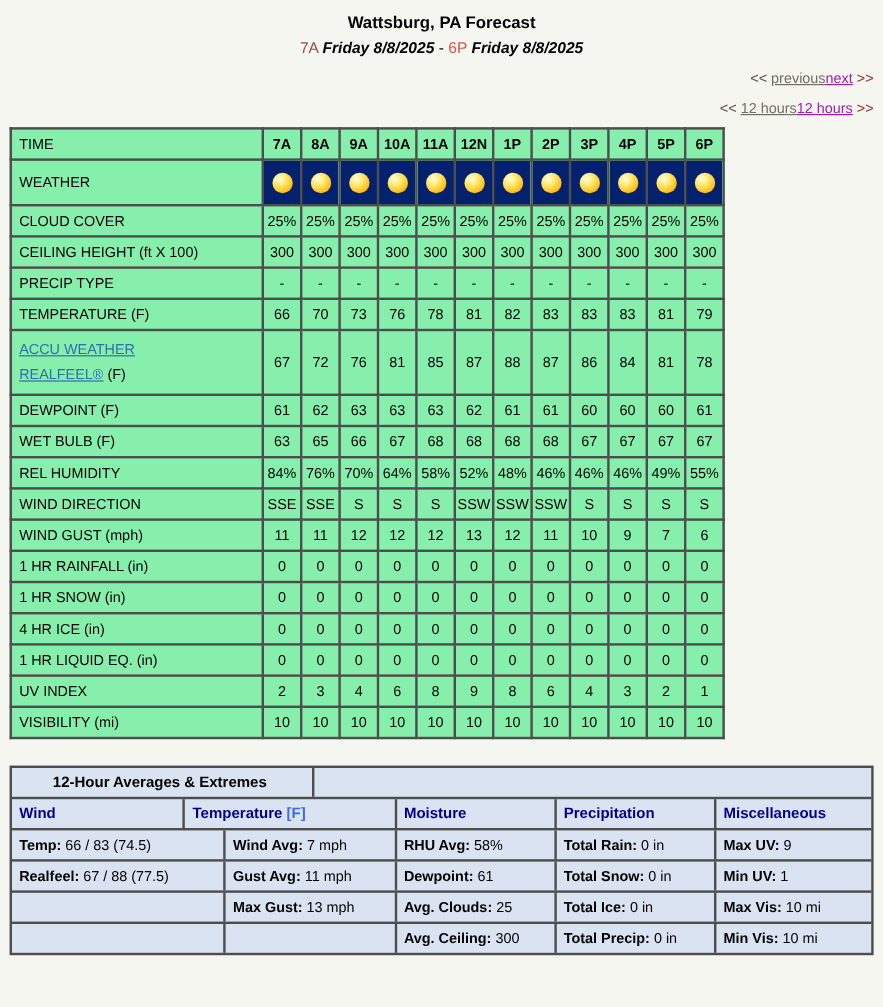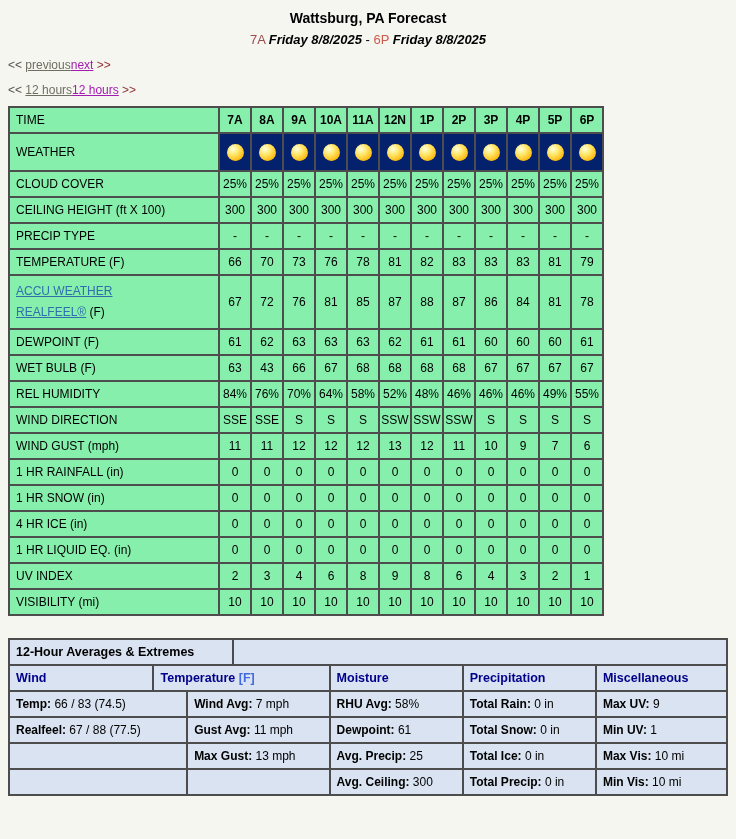--- a/index.html
+++ b/index.html
@@ -10,21 +10,21 @@
     color:#000;
     padding:8px;
     width:720px;
   }
   .page-title { text-align:center; font-weight:bold; font-size:14px; padding-top:2px; }
   .subtitle { text-align:center; font-size:13px; margin-top:6px; }
   .subtitle b { font-weight:bold;font-style:italic; }
   .t-start { color:#9a4a4a; }
   .t-end { color:#cf5a4c; }
 
-  .navrow { display:flex; justify-content:flex-start; align-items:center; margin-top:11px; font-size:12px; }
+  .navrow { display:flex; justify-content:flex-end; align-items:center; margin-top:11px; font-size:12px; }
   .navrow:first-of-type { margin-top:13px; }
   .arrow-left { color:#56524c; }
   .arrow-right { color:#8f3333; }
   a { cursor:pointer; }
   a.nav-visited { color:#6e6e62; text-decoration:underline; }
   a.nav-link { color:#a21caf; text-decoration:underline; }
 
   table.ftable {
     border-collapse:collapse;
     margin-top:9px;
@@ -41,21 +41,21 @@
   td.weathercell { background:#04216e; text-align:center; height:36px; vertical-align:middle; }
   .sun {
     display:inline-block; width:17px; height:17px; border-radius:50%;
     background: radial-gradient(circle at 35% 30%, #fffde2 0%, #ffec7a 30%, #ffc21e 68%, #ef9400 100%);
     vertical-align:middle;
   }
   a.cell-link { color:#2f6fae; text-decoration:underline;text-align:center; }
 
   .btable { margin-top:22px; border:2px solid #4d4d4d; background:#d9e3f1; width:716px; }
   .bt-row { display:flex; align-items:stretch; border-top:2px solid #4d4d4d; }
-  .btable > .bt-row:first-child { border-top:none; }
+  .btable > .bt-row:first-child { border-top:none;padding-left:28px; }
   .bt-cell { border-left:2px solid #4d4d4d; padding:5px 4px 5px 6px; box-sizing:border-box; min-height:16px; }
   .bt-row .bt-cell:first-child { border-left:none; }
   .bt-title-cell { width:222px; font-weight:bold; font-size:12.5px; }
   .bt-title-fill { flex:1; }
   .bt-head { color:#00008b; font-weight:bold; font-size:12.5px; }
   a.unit-link { color:#4169e1; text-decoration:none; }
   .c0 { width:24.6%; } .c1 { width:19.9%; } .c2 { width:18.6%; } .c3 { width:18.6%; } .c4 { flex:1; }
 </style>
 </head>
 <body>
@@ -213,21 +213,21 @@
         <td class="val">61</td>
         <td class="val">61</td>
         <td class="val">60</td>
         <td class="val">60</td>
         <td class="val">60</td>
         <td class="val">61</td>
       </tr>
       <tr>
         <td class="rowlabel">WET BULB (F)</td>
         <td class="val">63</td>
-        <td class="val">43</td>
+        <td class="val">65</td>
         <td class="val">66</td>
         <td class="val">67</td>
         <td class="val">68</td>
         <td class="val">68</td>
         <td class="val">68</td>
         <td class="val">68</td>
         <td class="val">67</td>
         <td class="val">67</td>
         <td class="val">67</td>
         <td class="val">67</td>
@@ -393,21 +393,21 @@
       <div class="bt-row">
         <div class="bt-cell c0"><b>Realfeel:</b> 67 / 88 (77.5)</div>
         <div class="bt-cell c1"><b>Gust Avg:</b> 11 mph</div>
         <div class="bt-cell c2"><b>Dewpoint:</b> 61</div>
         <div class="bt-cell c3"><b>Total Snow:</b> 0 in</div>
         <div class="bt-cell c4"><b>Min UV:</b> 1</div>
       </div>
       <div class="bt-row">
         <div class="bt-cell c0"></div>
         <div class="bt-cell c1"><b>Max Gust:</b> 13 mph</div>
-        <div class="bt-cell c2"><b>Avg. Precip:</b> 25</div>
+        <div class="bt-cell c2"><b>Avg. Clouds:</b> 25</div>
         <div class="bt-cell c3"><b>Total Ice:</b> 0 in</div>
         <div class="bt-cell c4"><b>Max Vis:</b> 10 mi</div>
       </div>
       <div class="bt-row">
         <div class="bt-cell c0"></div>
         <div class="bt-cell c1"></div>
         <div class="bt-cell c2"><b>Avg. Ceiling:</b> 300</div>
         <div class="bt-cell c3"><b>Total Precip:</b> 0 in</div>
         <div class="bt-cell c4"><b>Min Vis:</b> 10 mi</div>
       </div>

